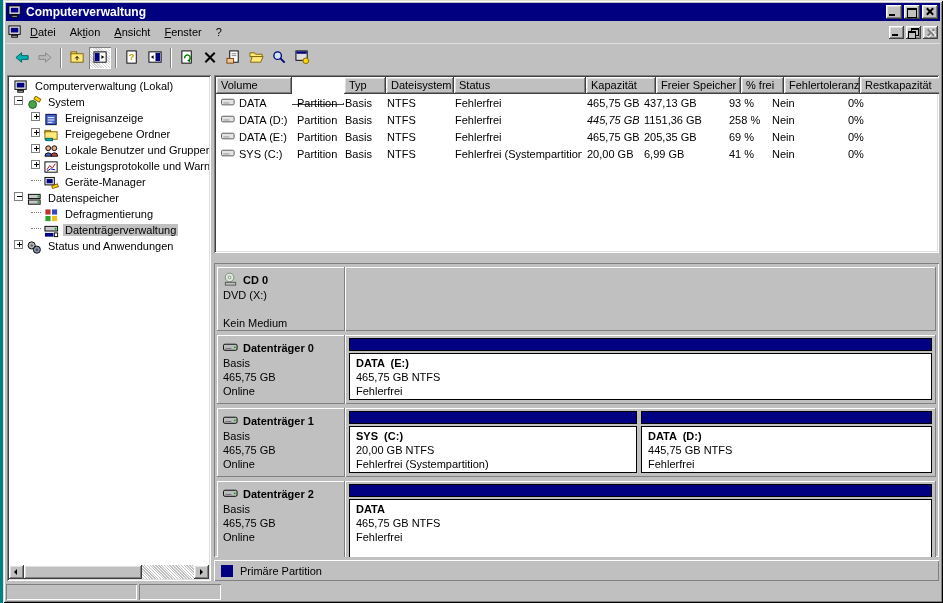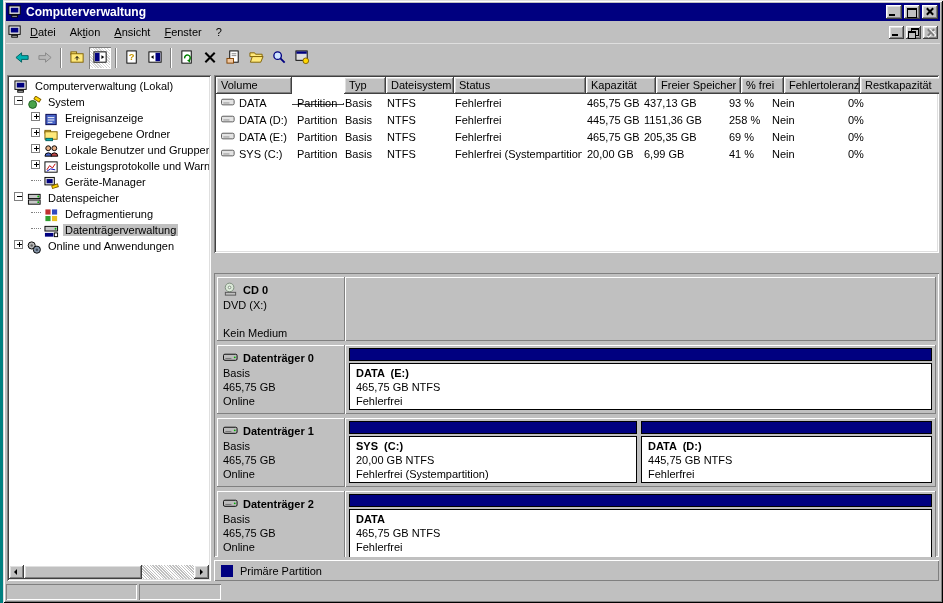--- a/index.html
+++ b/index.html
@@ -73,21 +73,21 @@
 
   .list { height:178px; background:#fff; overflow:hidden; position:relative; flex:none;
     box-shadow: inset 1px 1px #808080, inset -1px -1px #fff, inset 2px 2px #404040, inset -2px -2px #dfdfdf; }
   .lv-header { display:flex; position:absolute; left:2px; top:2px; right:2px; height:17px; }
   .lv-hcell { background:#c0c0c0; padding:2px 4px 0 5px; white-space:nowrap; overflow:hidden; flex:none;
     box-shadow: inset -1px -1px #404040, inset 1px 1px #fff, inset -2px -2px #808080, inset 2px 2px #dfdfdf; }
   .lv-rows { position:absolute; left:2px; top:19px; right:2px; bottom:2px; overflow:hidden; }
   .lv-row { display:flex; height:17px; align-items:center; }
   .lv-cell { padding:0 4px 0 5px; white-space:nowrap; overflow:hidden; flex:none; display:flex; align-items:center; gap:3px; }
 
-  .graphical { flex:1; margin-top:20px; background:#c0c0c0; padding:4px 3px 3px 3px; overflow:hidden;
+  .graphical { flex:1; margin-top:10px; background:#c0c0c0; padding:4px 3px 3px 3px; overflow:hidden;
     box-shadow: inset 1px 1px #808080, inset -1px -1px #fff; }
   .dev-row { display:flex; margin-bottom:4px; background:#c0c0c0;
     box-shadow: inset -1px -1px #808080, inset 1px 1px #fff; }
   .dev-head { width:128px; flex:none; padding:5px 4px 4px 6px; border-right:1px solid #808080;
     box-shadow: 1px 0 0 #fff; line-height:14px; }
   .dev-title { display:flex; align-items:center; gap:5px; font-weight:bold; margin-bottom:1px; white-space:nowrap; }
   .dev-body { flex:1; display:flex; gap:4px; padding:3px 4px 4px 4px; overflow:hidden; }
   .part { display:flex; flex-direction:column; min-width:0; }
   .part-band { height:13px; background:#000080; border:1px solid #000; flex:none; }
   .part-box { flex:1; margin-top:2px; background:#fff; border:1px solid #000; padding:2px 6px; line-height:14px;
@@ -385,21 +385,21 @@
             <span style="width: 3px; flex: 0 0 auto;"></span>
             <span class="expand plus"></span>
             <span class="icon">
               <svg width="15" height="15" viewBox="0 0 16 16">
                 <circle cx="5" cy="5.8" r="3.8" fill="#b8b8b8" stroke="#000"></circle>
                 <circle cx="5" cy="5.8" r="1.3" fill="#606060"></circle>
                 <circle cx="10.5" cy="10.3" r="3.8" fill="#8494a8" stroke="#000"></circle>
                 <circle cx="10.5" cy="10.3" r="1.3" fill="#404a58"></circle>
               </svg>
             </span>
-            <span class="lbl">Online und Anwendungen</span>
+            <span class="lbl">Status und Anwendungen</span>
           </div>
         </div>
       <div class="hscroll">
         <span class="sb-btn left"></span>
         <span class="sb-thumb"></span>
         <span class="sb-track"></span>
         <span class="sb-btn right"></span>
       </div>
     </div>
 
@@ -439,21 +439,21 @@
               <div class="lv-cell" style="width: 76px;"><span class="icon">
                   <svg width="15" height="15" viewBox="0 0 16 16">
                     <rect x="0.5" y="4.5" width="13.5" height="6" rx="1.5" fill="#e4e4e4" stroke="#555"></rect>
                     <line x1="2.5" y1="8.5" x2="9" y2="8.5" stroke="#909090"></line>
                   </svg>
                 </span>DATA (D:)</div>
               <div class="lv-cell" style="width: 48px;">Partition</div>
               <div class="lv-cell" style="width: 42px;">Basis</div>
               <div class="lv-cell" style="width: 68px;">NTFS</div>
               <div class="lv-cell" style="width: 132px;">Fehlerfrei</div>
-              <div class="lv-cell" style="width: 57px;">445,75 GB</div>
+              <div class="lv-cell" style="width: 57px; font-style: italic;">445,75 GB</div>
               <div class="lv-cell" style="width: 85px;">1151,36 GB</div>
               <div class="lv-cell" style="width: 43px;">258 %</div>
               <div class="lv-cell" style="width: 76px;">Nein</div>
               <div class="lv-cell" style="width: 95px;">0%</div>
             </div>
             <div class="lv-row">
               <div class="lv-cell" style="width: 76px;"><span class="icon">
                   <svg width="15" height="15" viewBox="0 0 16 16">
                     <rect x="0.5" y="4.5" width="13.5" height="6" rx="1.5" fill="#e4e4e4" stroke="#555"></rect>
                     <line x1="2.5" y1="8.5" x2="9" y2="8.5" stroke="#909090"></line>

